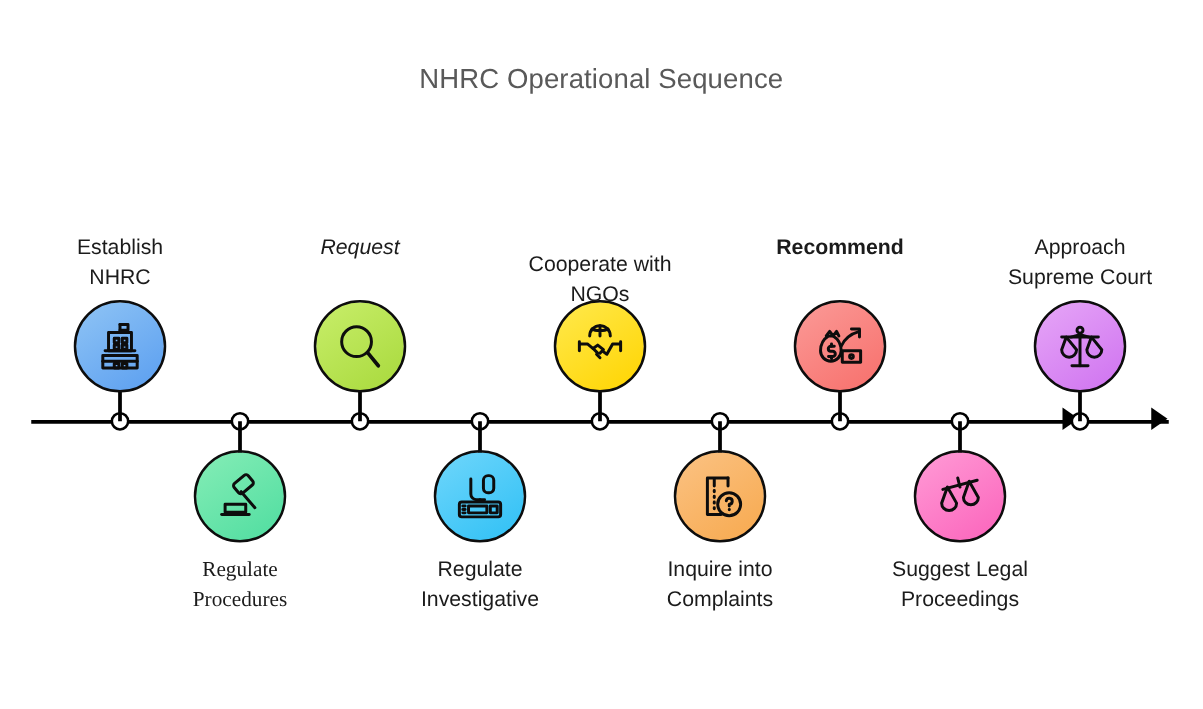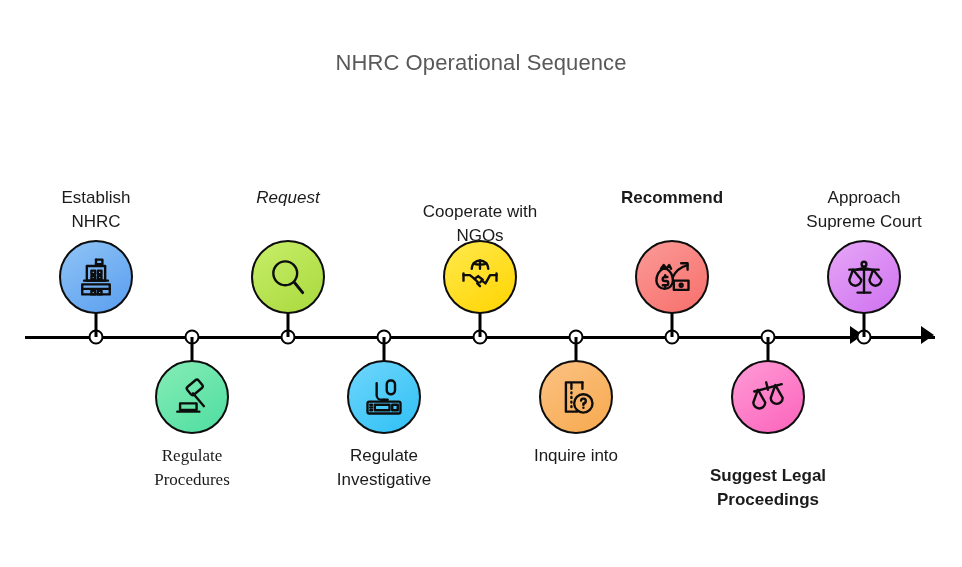--- a/index.html
+++ b/index.html
@@ -176,20 +176,21 @@
       <path d="M19 9v6M19 19v1M19 24v1M19 29v1M19 34v1"></path>
       <circle cx="32" cy="31" r="10"></circle>
       <path d="M29.5 28a2.6 2.6 0 1 1 2.6 3v1.6"></path>
       <path d="M32.1 35.6v.1"></path>
     </g>
           </svg>
         </span>
       </div>
       <div class="label" style="left: 576px; top: 444px;">
         <div>Inquire into</div>
+        <div>Complaints</div>
       </div>
       <div class="node" style="left: 672px;"></div>
       <div class="stem up" style="left: 672px;"></div>
       <div class="bubble" style="left: 672px; top: 240px; background: linear-gradient(145deg, rgb(251, 154, 151), rgb(247, 111, 107));">
         <span>
           <svg width="44" height="44" viewBox="0 0 48 48">
             <g fill="none" stroke="#0d0d0d" stroke-width="2.6" stroke-linecap="round" stroke-linejoin="round">
       <path d="M25 24c3-7 9-11 16-13"></path>
       <path d="M34 9h7v7"></path>
       <path d="M12 15l3-4 3 4 3-4 2 4"></path>
@@ -212,21 +213,21 @@
           <svg width="44" height="44" viewBox="0 0 48 48">
             <g fill="none" stroke="#0d0d0d" stroke-width="2.6" stroke-linecap="round" stroke-linejoin="round">
       <path d="M9 18L39 10"></path>
       <path d="M22 8l2 8"></path>
       <path d="M13 16l-5 14a6.5 6.5 0 0 0 13 0z"></path>
       <path d="M34 11l-5 14a6.5 6.5 0 0 0 13 0z" transform="translate(-2 0)"></path>
     </g>
           </svg>
         </span>
       </div>
-      <div class="label" style="left: 768px; top: 464px; font-weight: bold;">
+      <div class="label" style="left: 768px; top: 444px;">
         <div>Suggest Legal</div>
         <div>Proceedings</div>
       </div>
       <div class="node" style="left: 864px;"></div>
       <div class="stem up" style="left: 864px;"></div>
       <div class="bubble" style="left: 864px; top: 240px; background: linear-gradient(145deg, rgb(230, 166, 247), rgb(207, 114, 240));">
         <span>
           <svg width="44" height="44" viewBox="0 0 48 48">
             <g fill="none" stroke="#0d0d0d" stroke-width="2.6" stroke-linecap="round" stroke-linejoin="round">
       <circle cx="24" cy="10" r="2.6"></circle>

